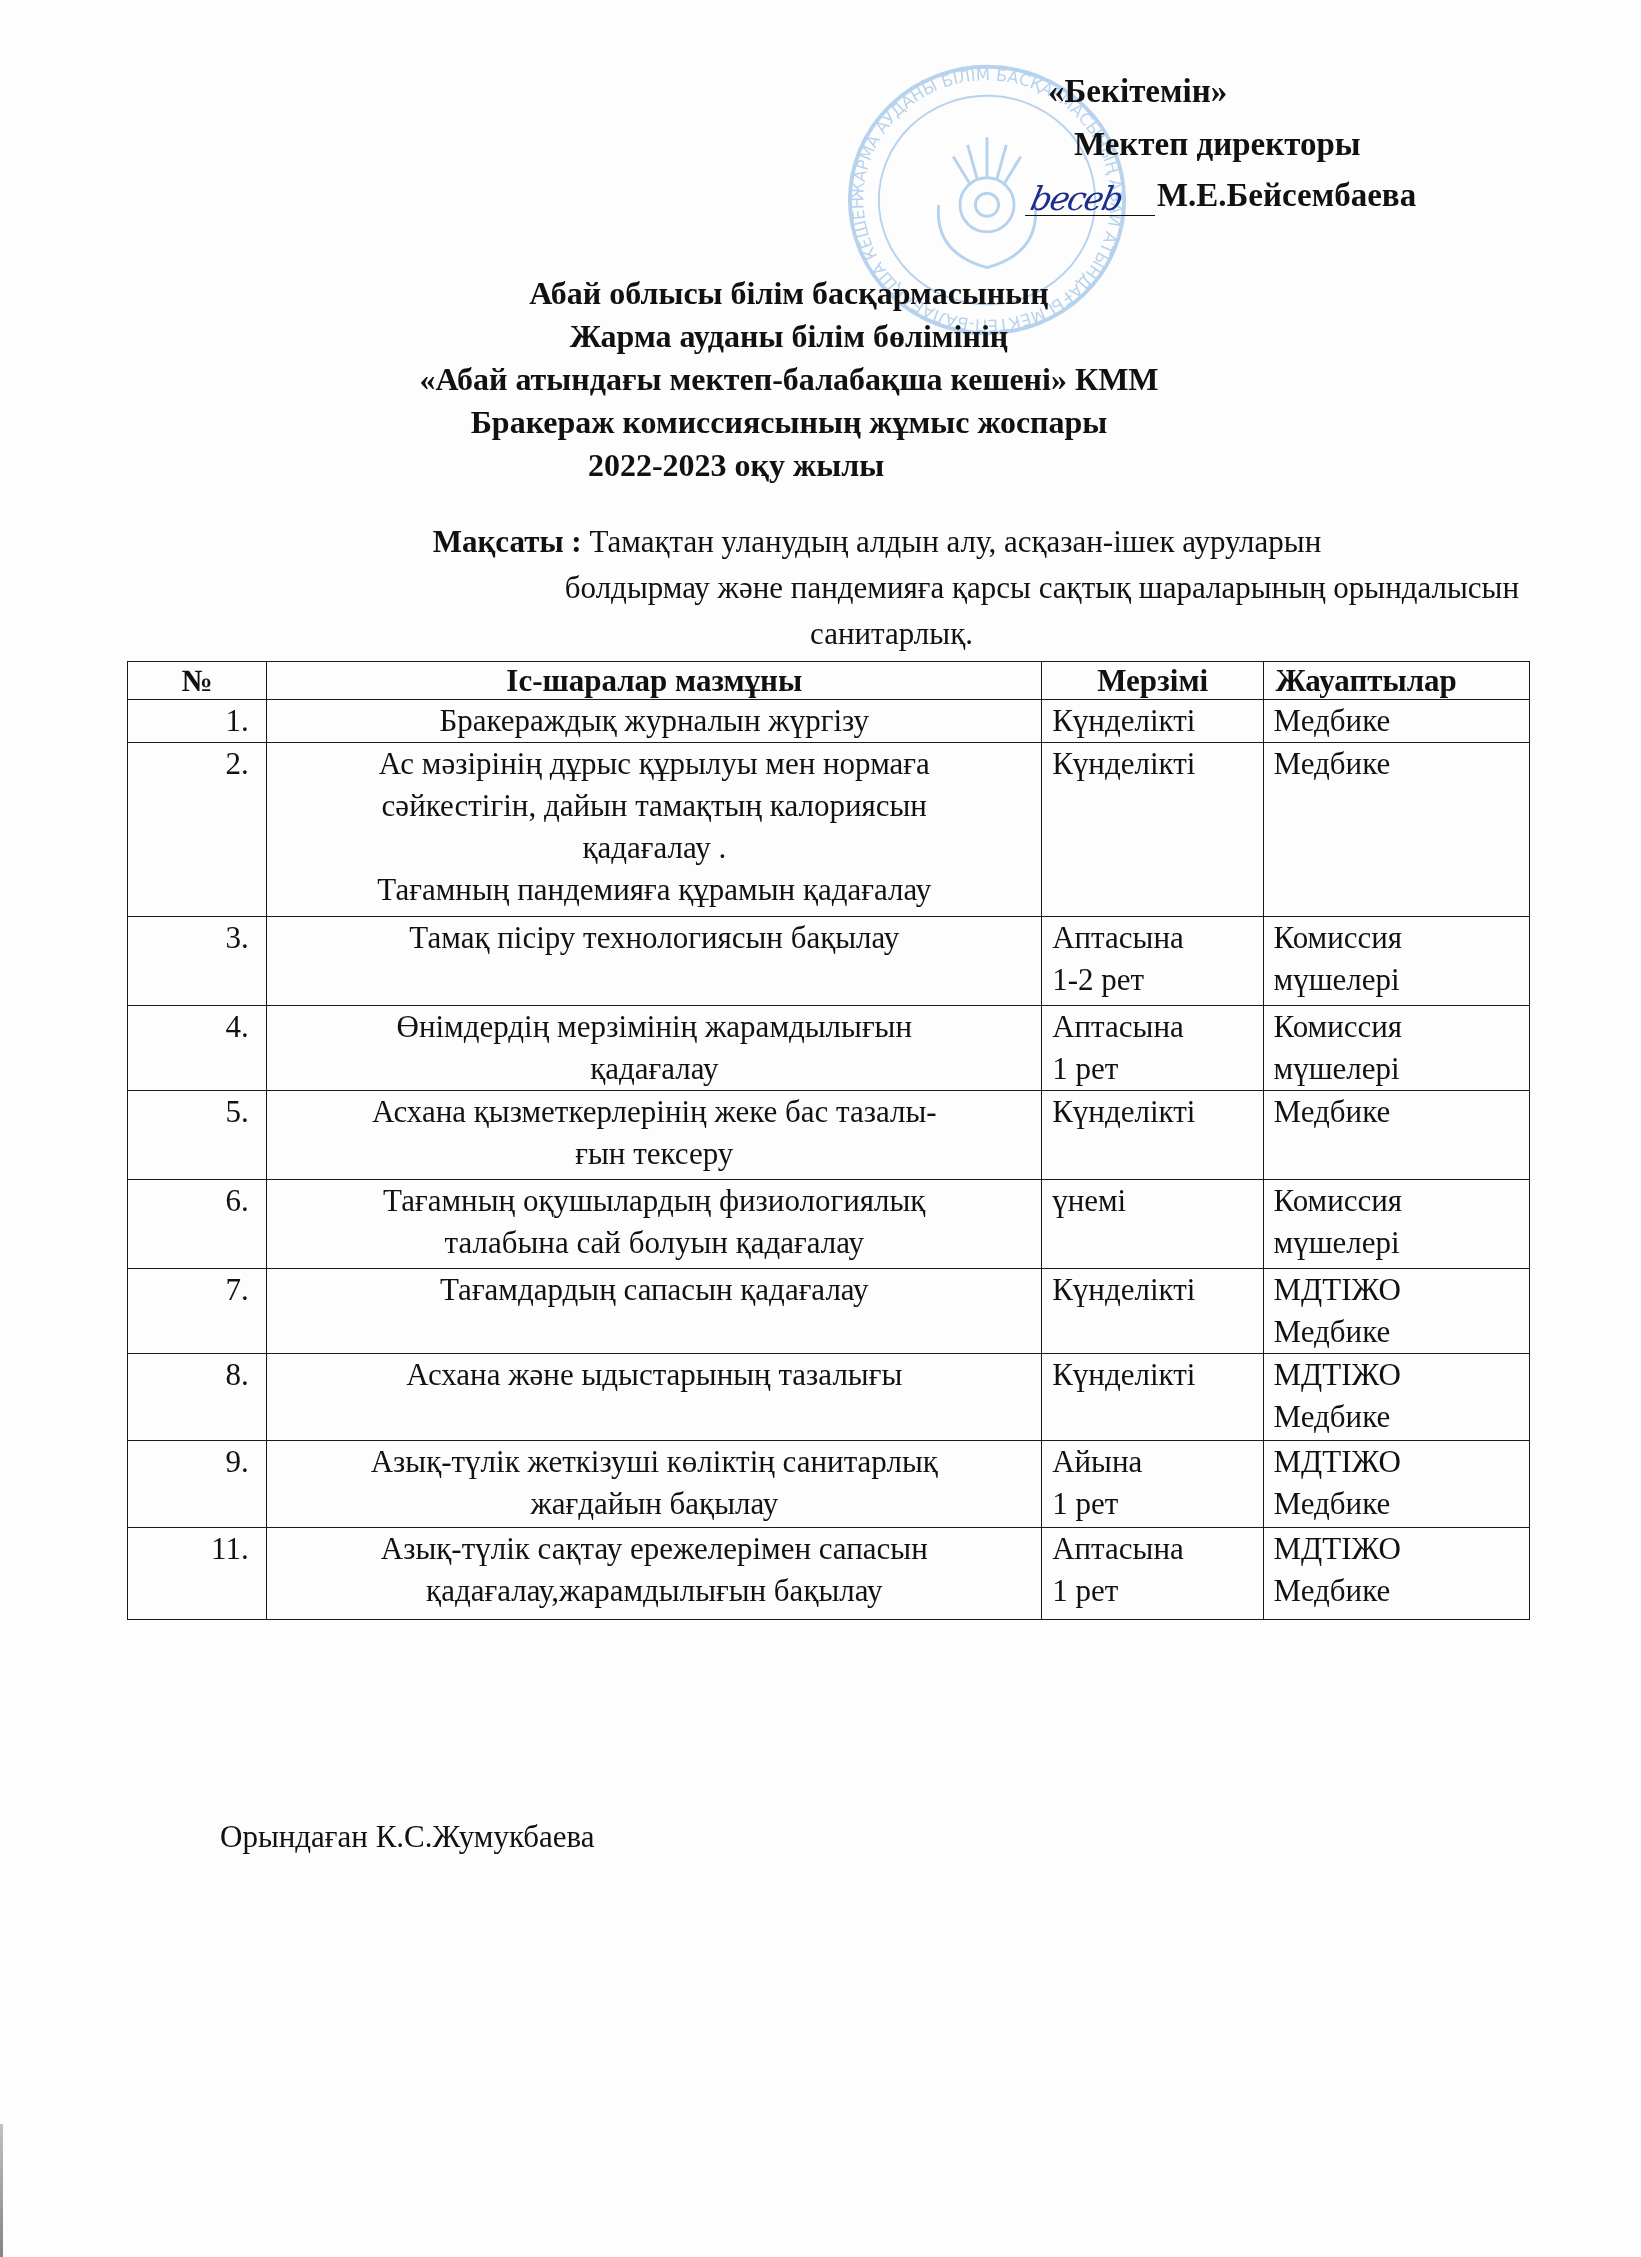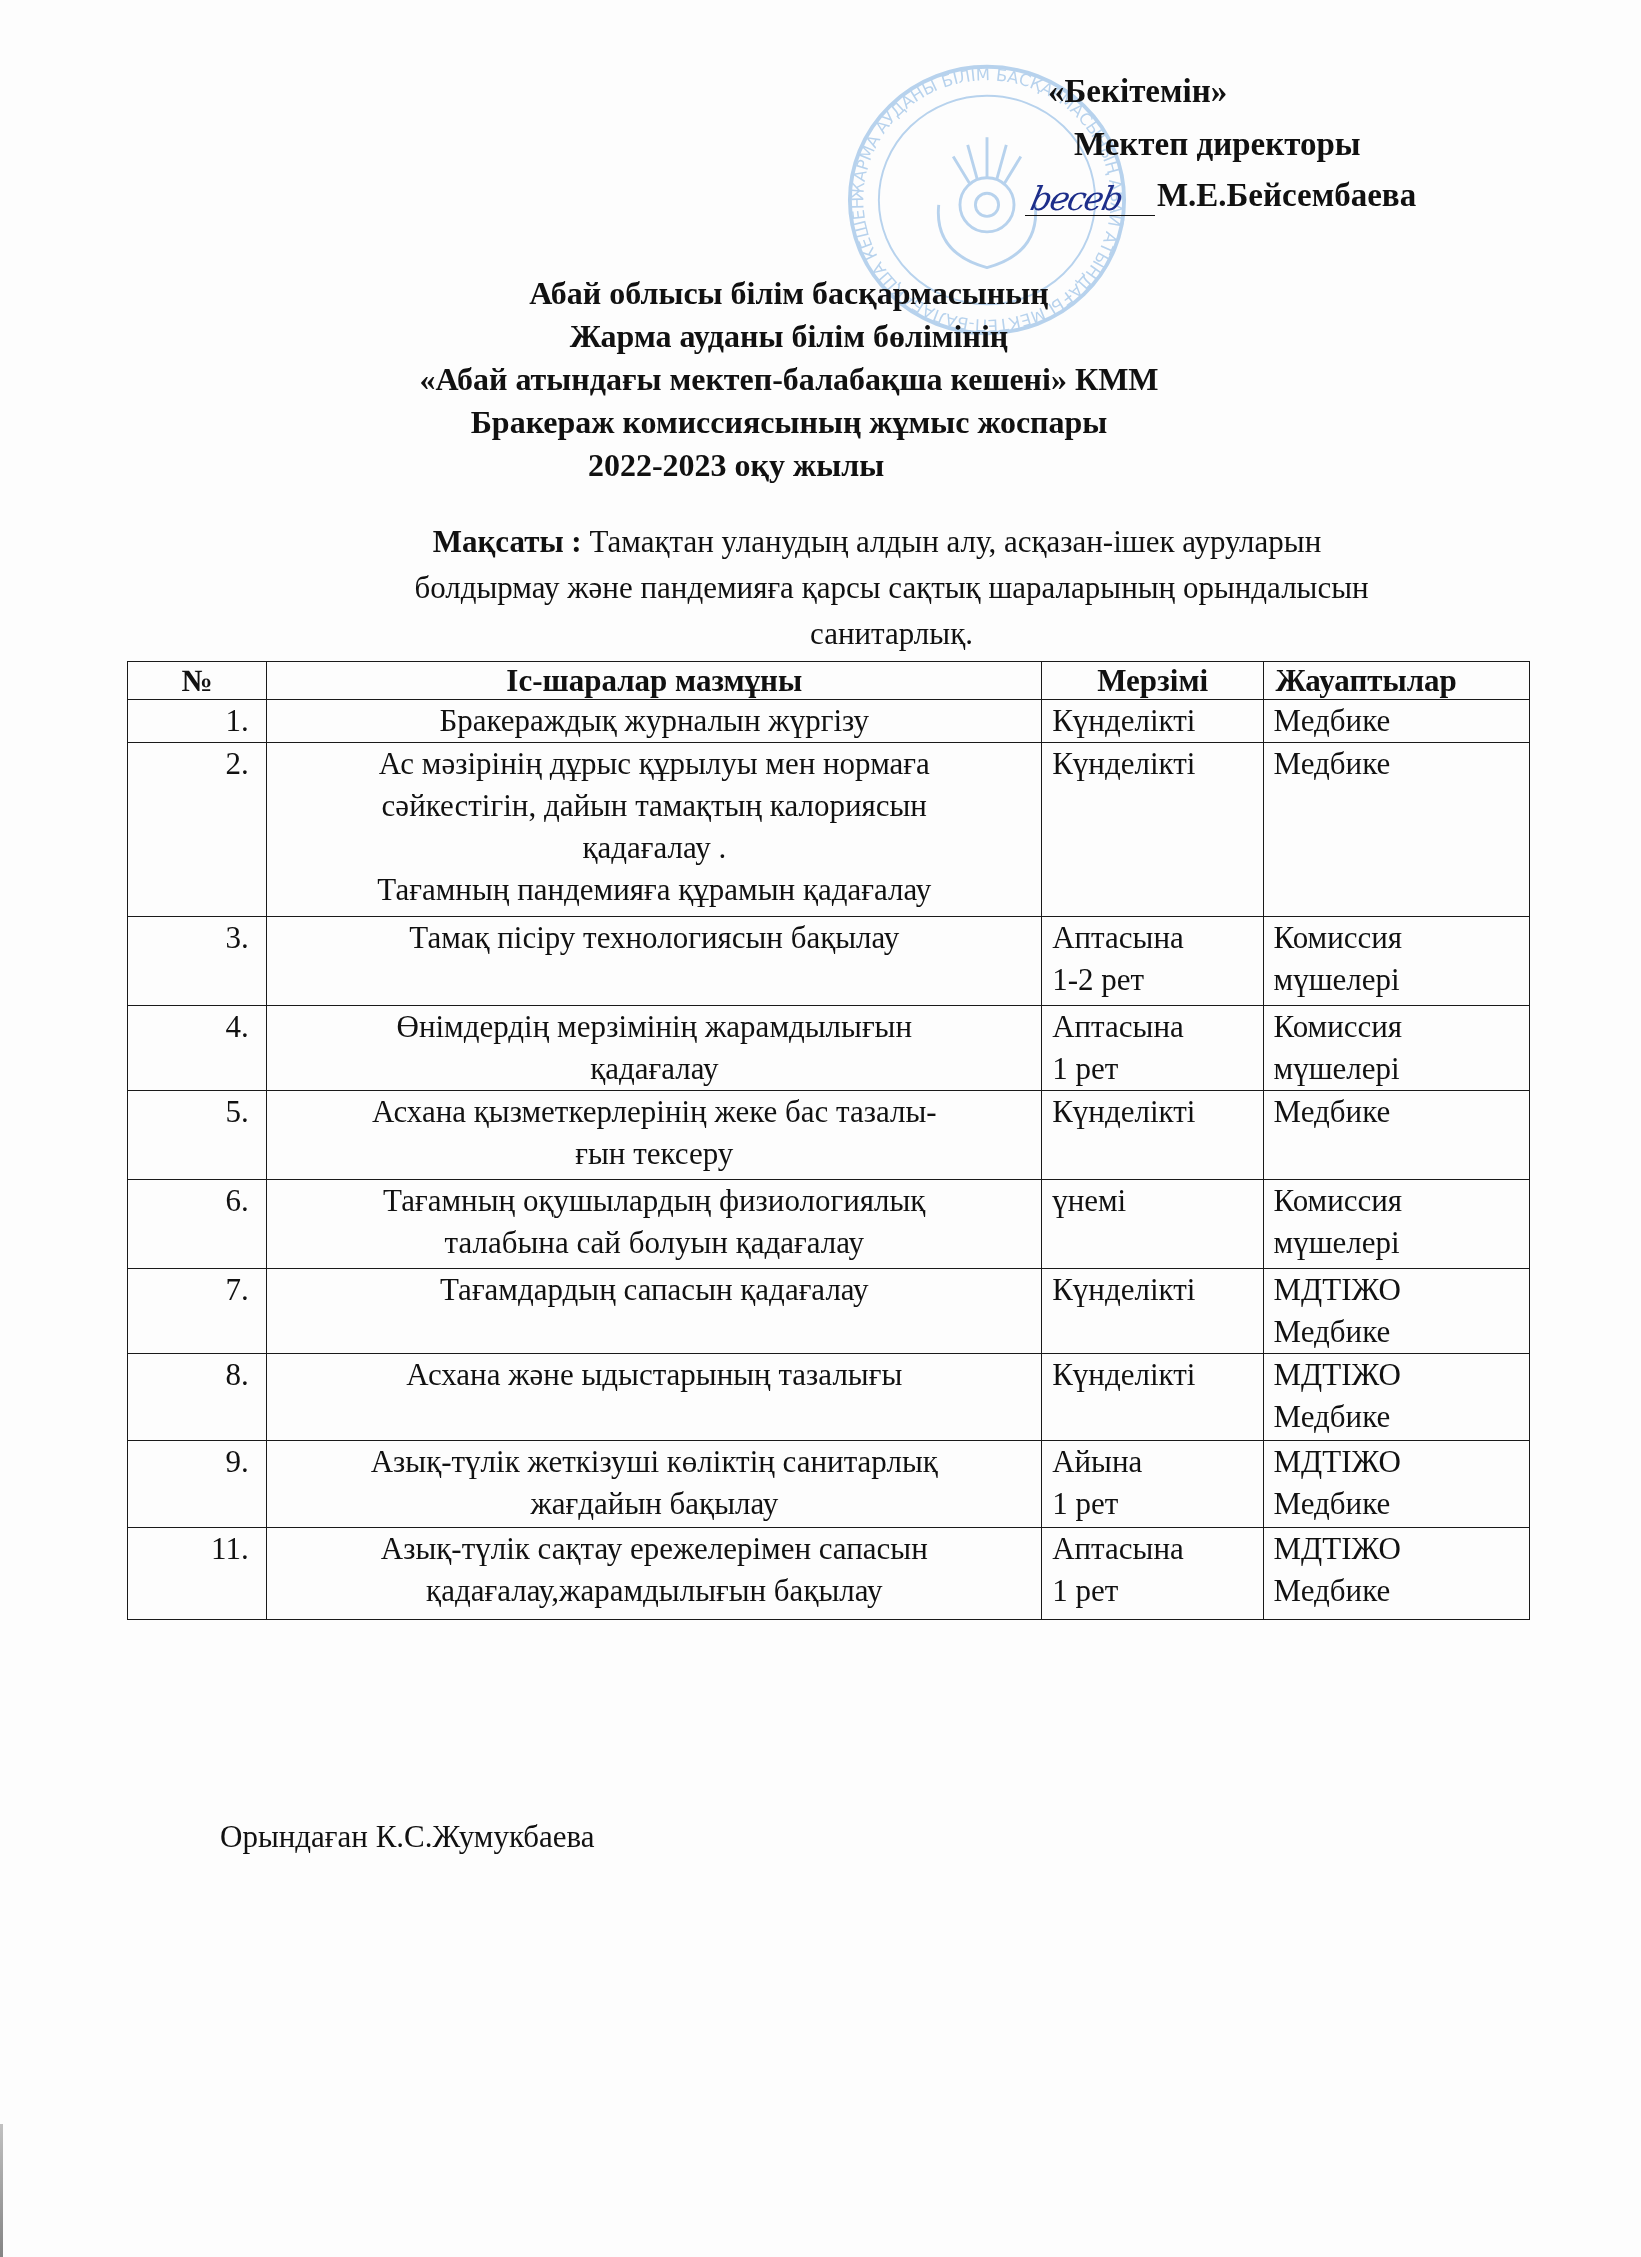--- a/index.html
+++ b/index.html
@@ -21,21 +21,21 @@
   .stamp { position: absolute; left: 842px; top: 60px; width: 290px; height: 280px; opacity: 0.55; pointer-events: none; }
 
   
   .heading { position: absolute; left: 0; width: 1578px; top: 272px; text-align: center; font-weight: bold; font-size: 32px; line-height: 43px; }
   .heading div { white-space: nowrap; }
   .heading .h-year { margin-left: -106px; }
 
   .purpose { position: absolute; left: 264px; width: 1255px; top: 519px; font-size: 31px; line-height: 46px; text-align: center; }
   .purpose .lab { font-weight: bold; }
   .purpose .p1 { white-space: nowrap; margin-left: -29px; }
-  .purpose .p2 { white-space: nowrap; }
+  .purpose .p2 { white-space: nowrap; text-align: right; }
   .purpose .p3 { white-space: nowrap; }
 
   
   table.plan {
     position: absolute; left: 127px; top: 661px; width: 1403px;
     border-collapse: collapse; font-size: 31px; line-height: 42px;
   }
   table.plan td, table.plan th { border: 1.9px solid #1a1a1a; vertical-align: top; padding: 0 9.7px; }
   table.plan th { font-weight: bold; text-align: center; height: 35px; line-height: 37px; padding-top: 0; }
   table.plan th.c-resp { text-align: left; padding-left: 11.6px; }

